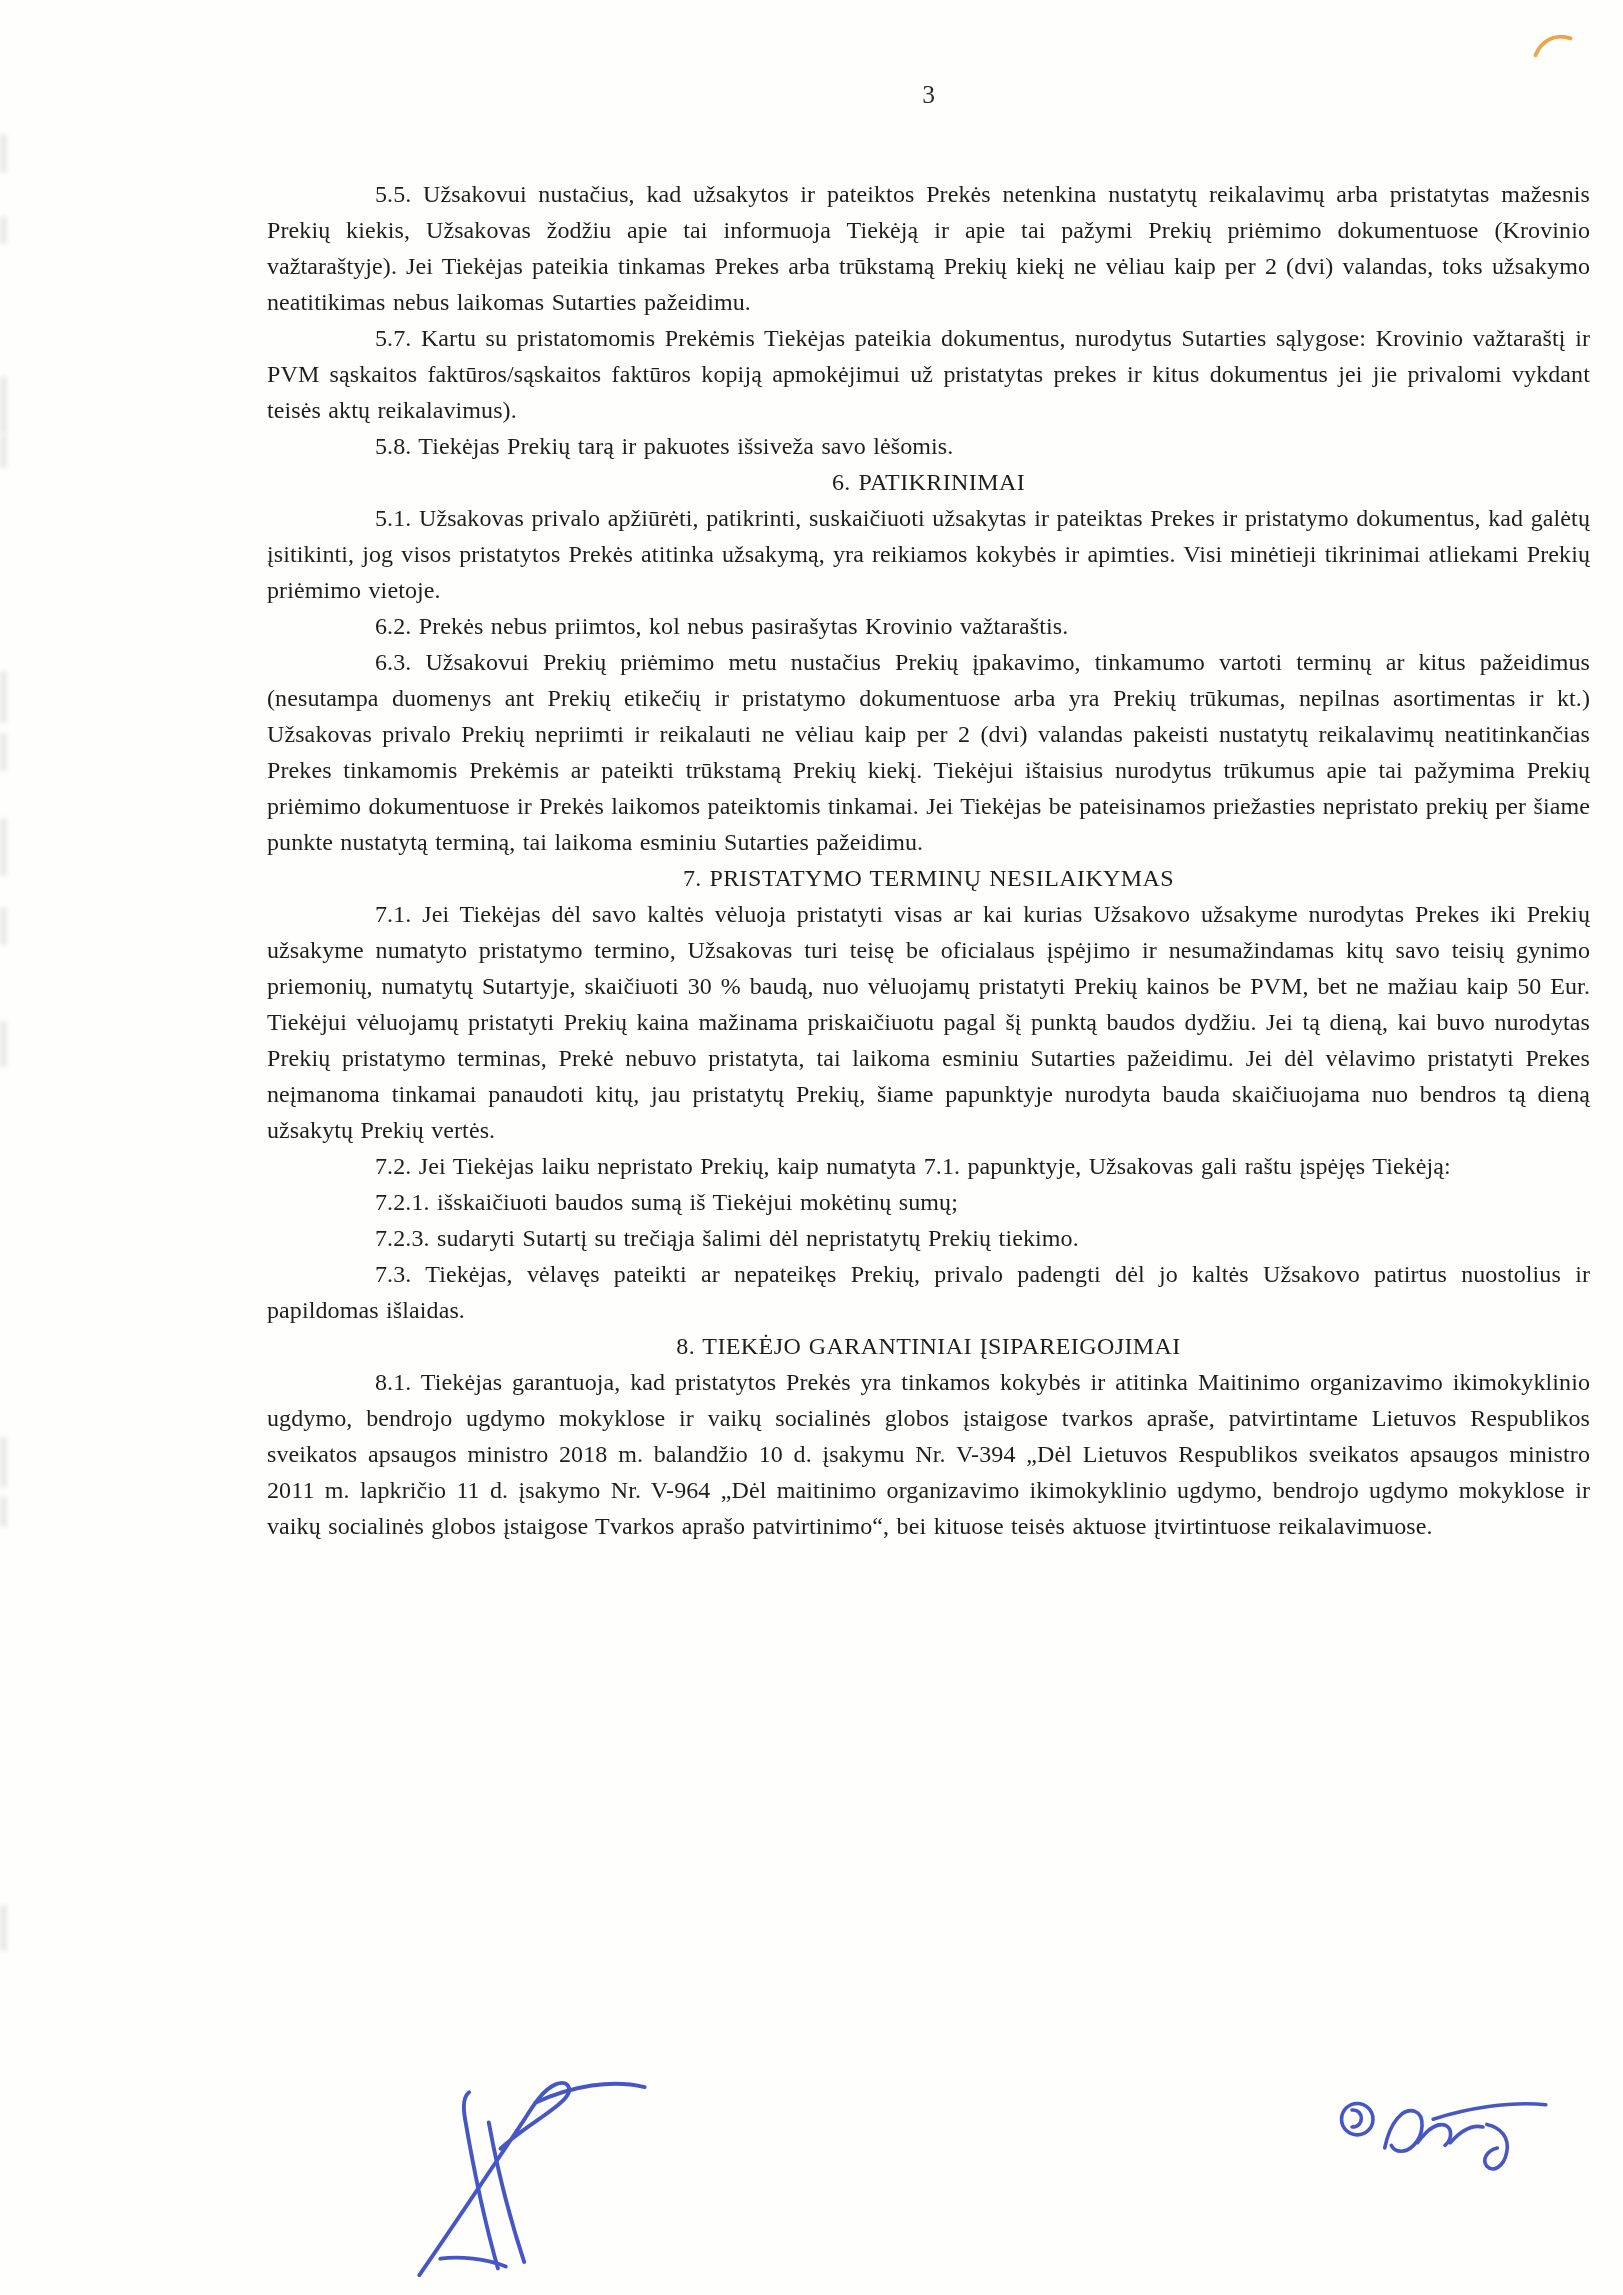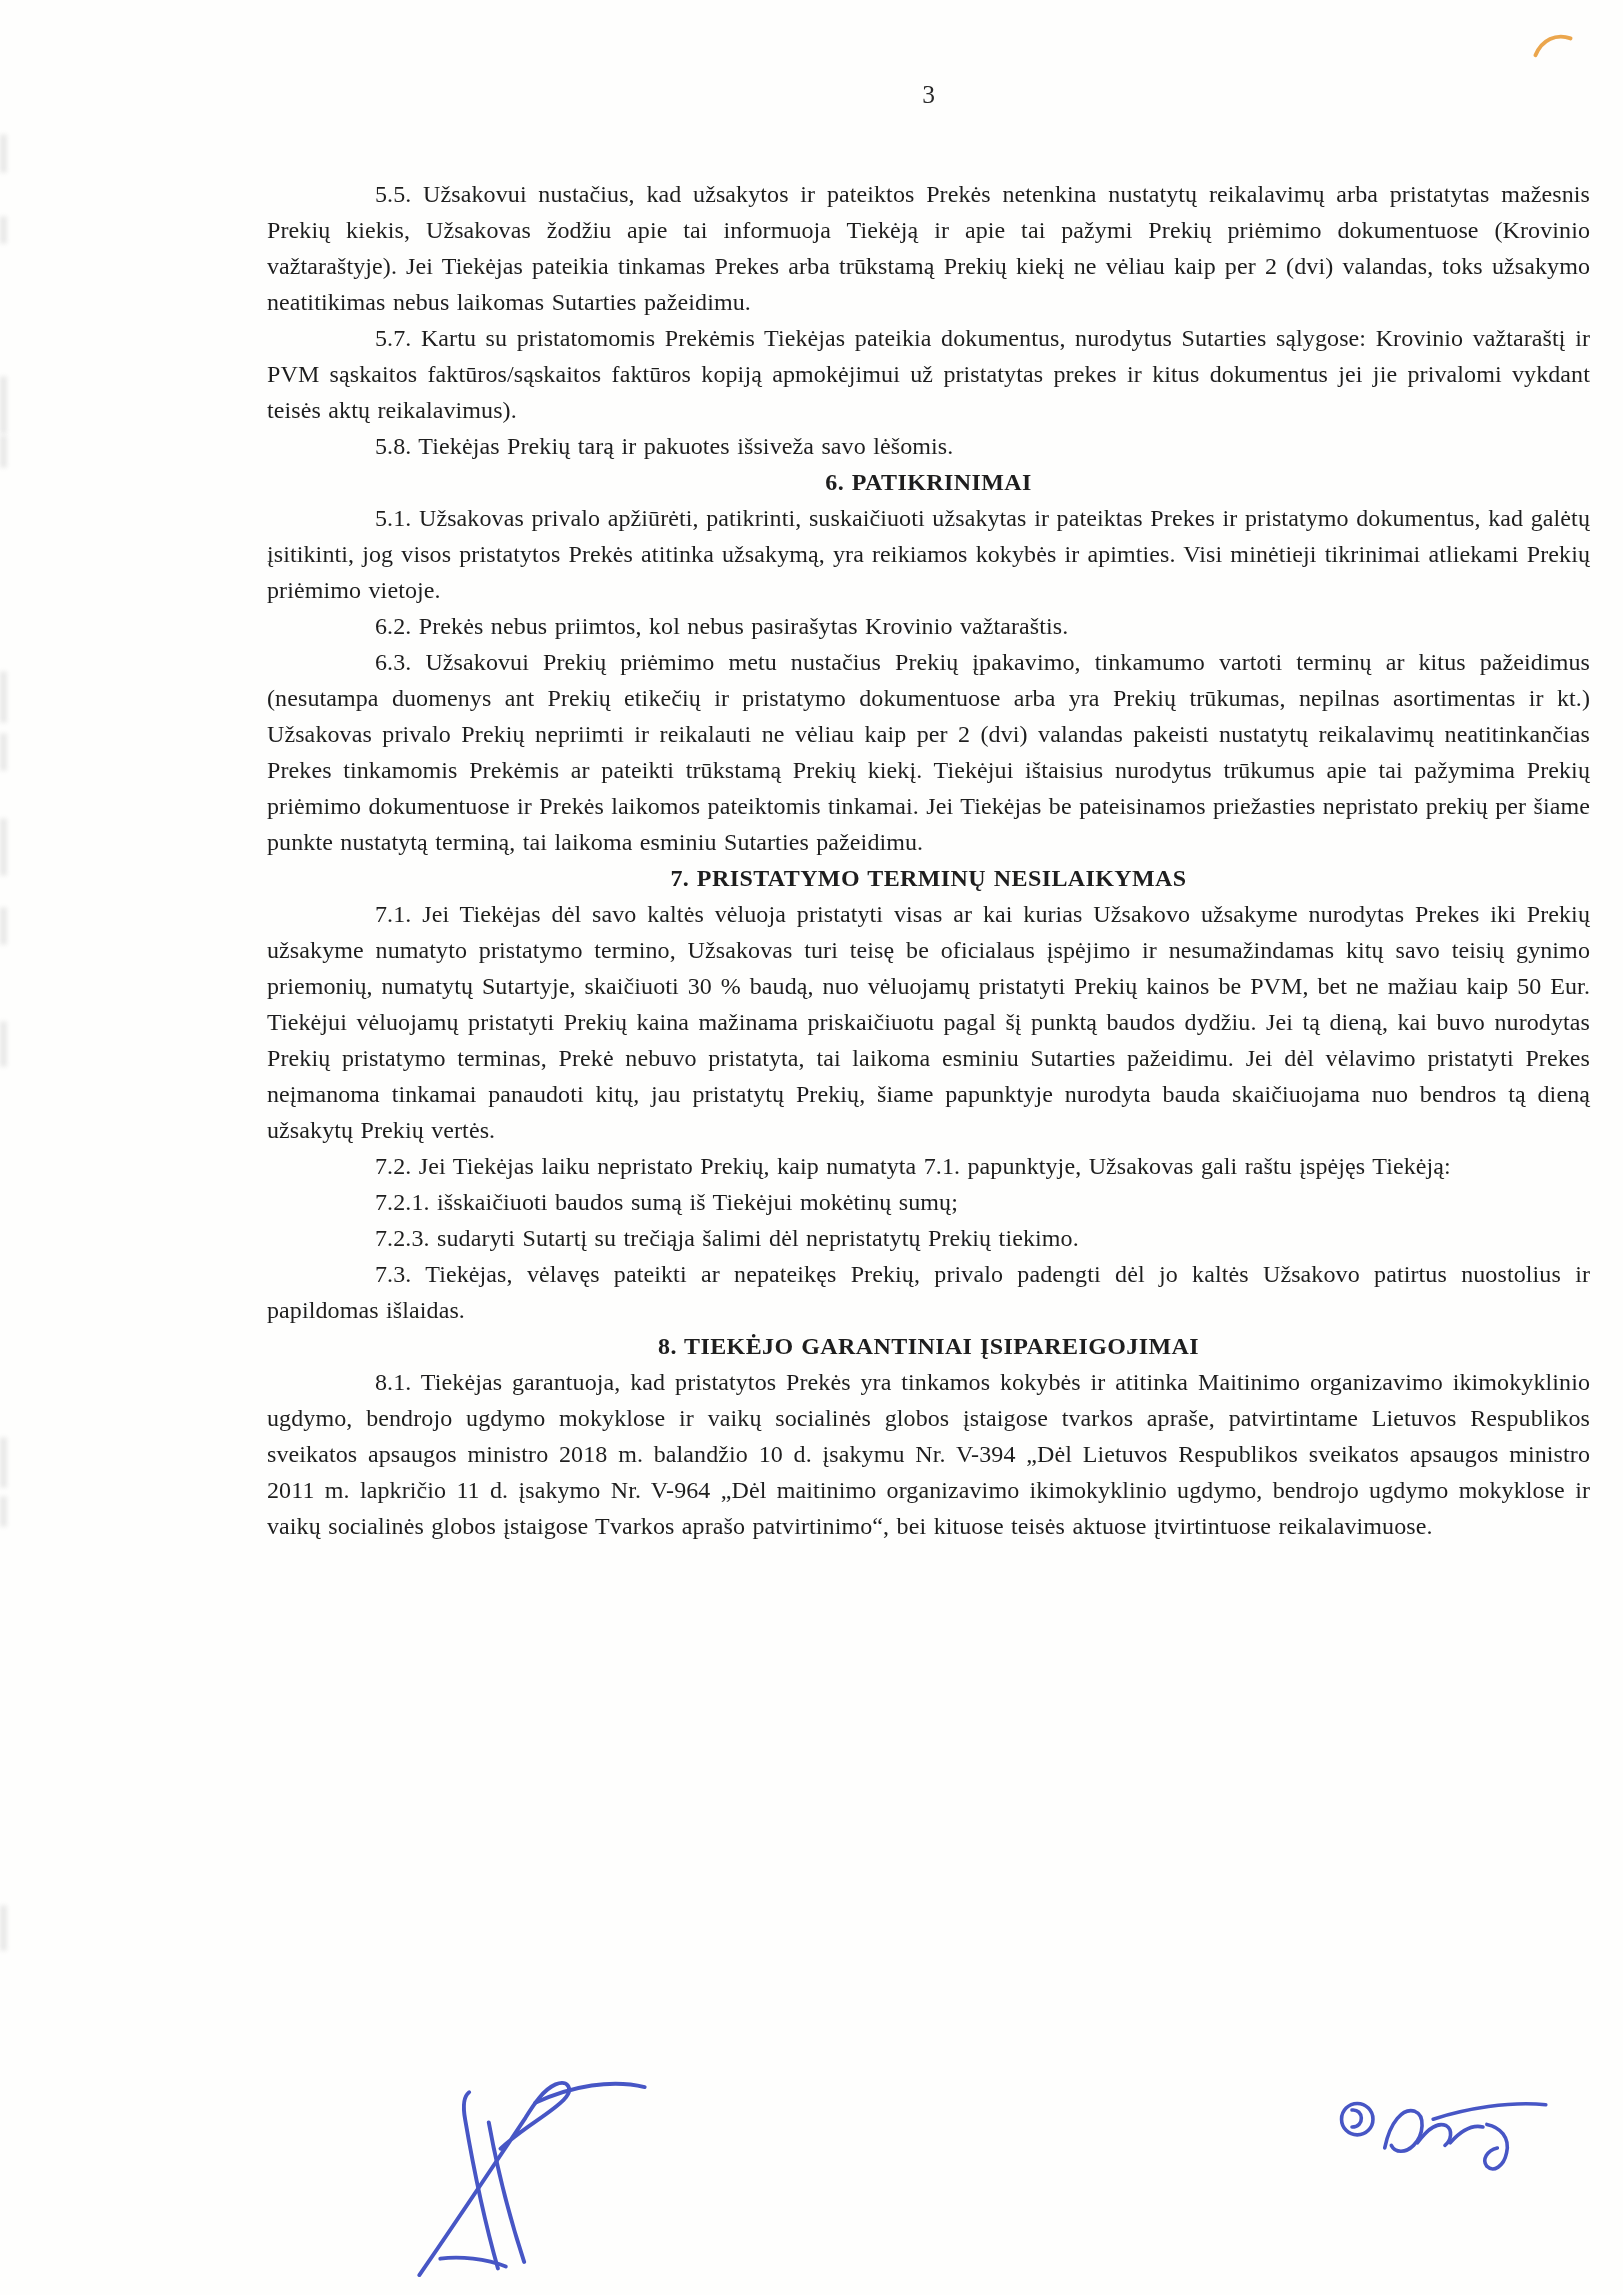--- a/index.html
+++ b/index.html
@@ -39,21 +39,21 @@
   }
   .para {
     margin: 0;
     text-align: justify;
     text-indent: 108px;
     hyphens: none;
   }
   .heading {
     margin: 0;
     text-align: center;
-    font-weight: bold;
+    font-weight: normal;
     text-indent: 0;
     letter-spacing: 0.4px;
   }
   
   .edge-smudge {
     position: absolute;
     left: 0;
     width: 7.2px;
     background: #8a8a8a;
     opacity: 0.18;

